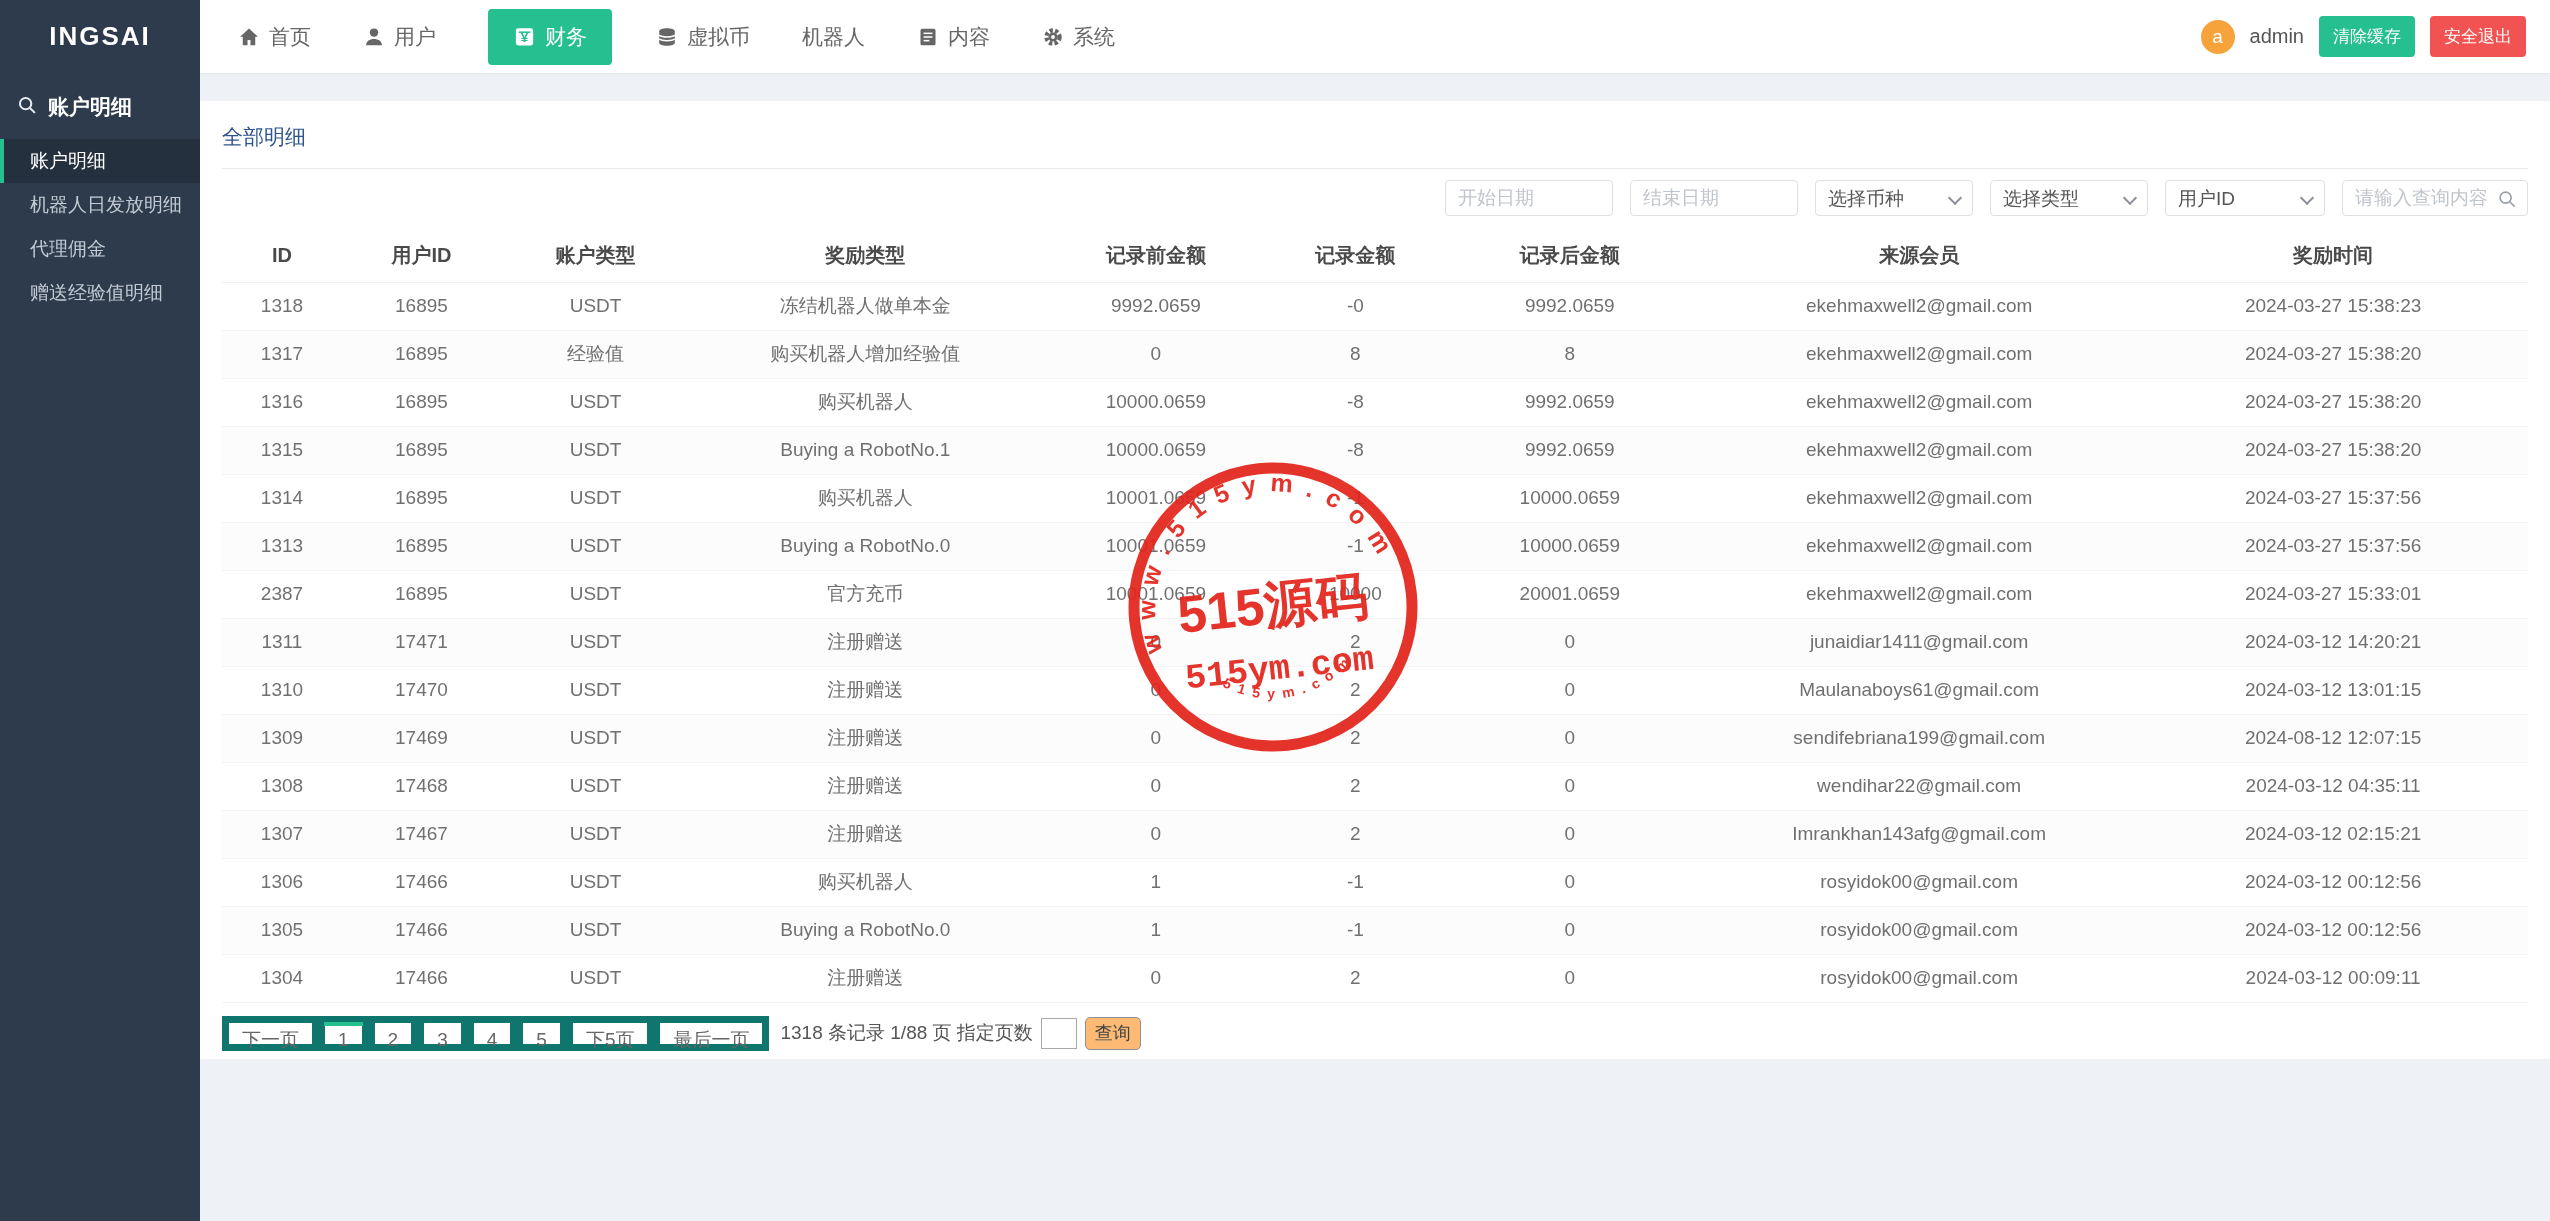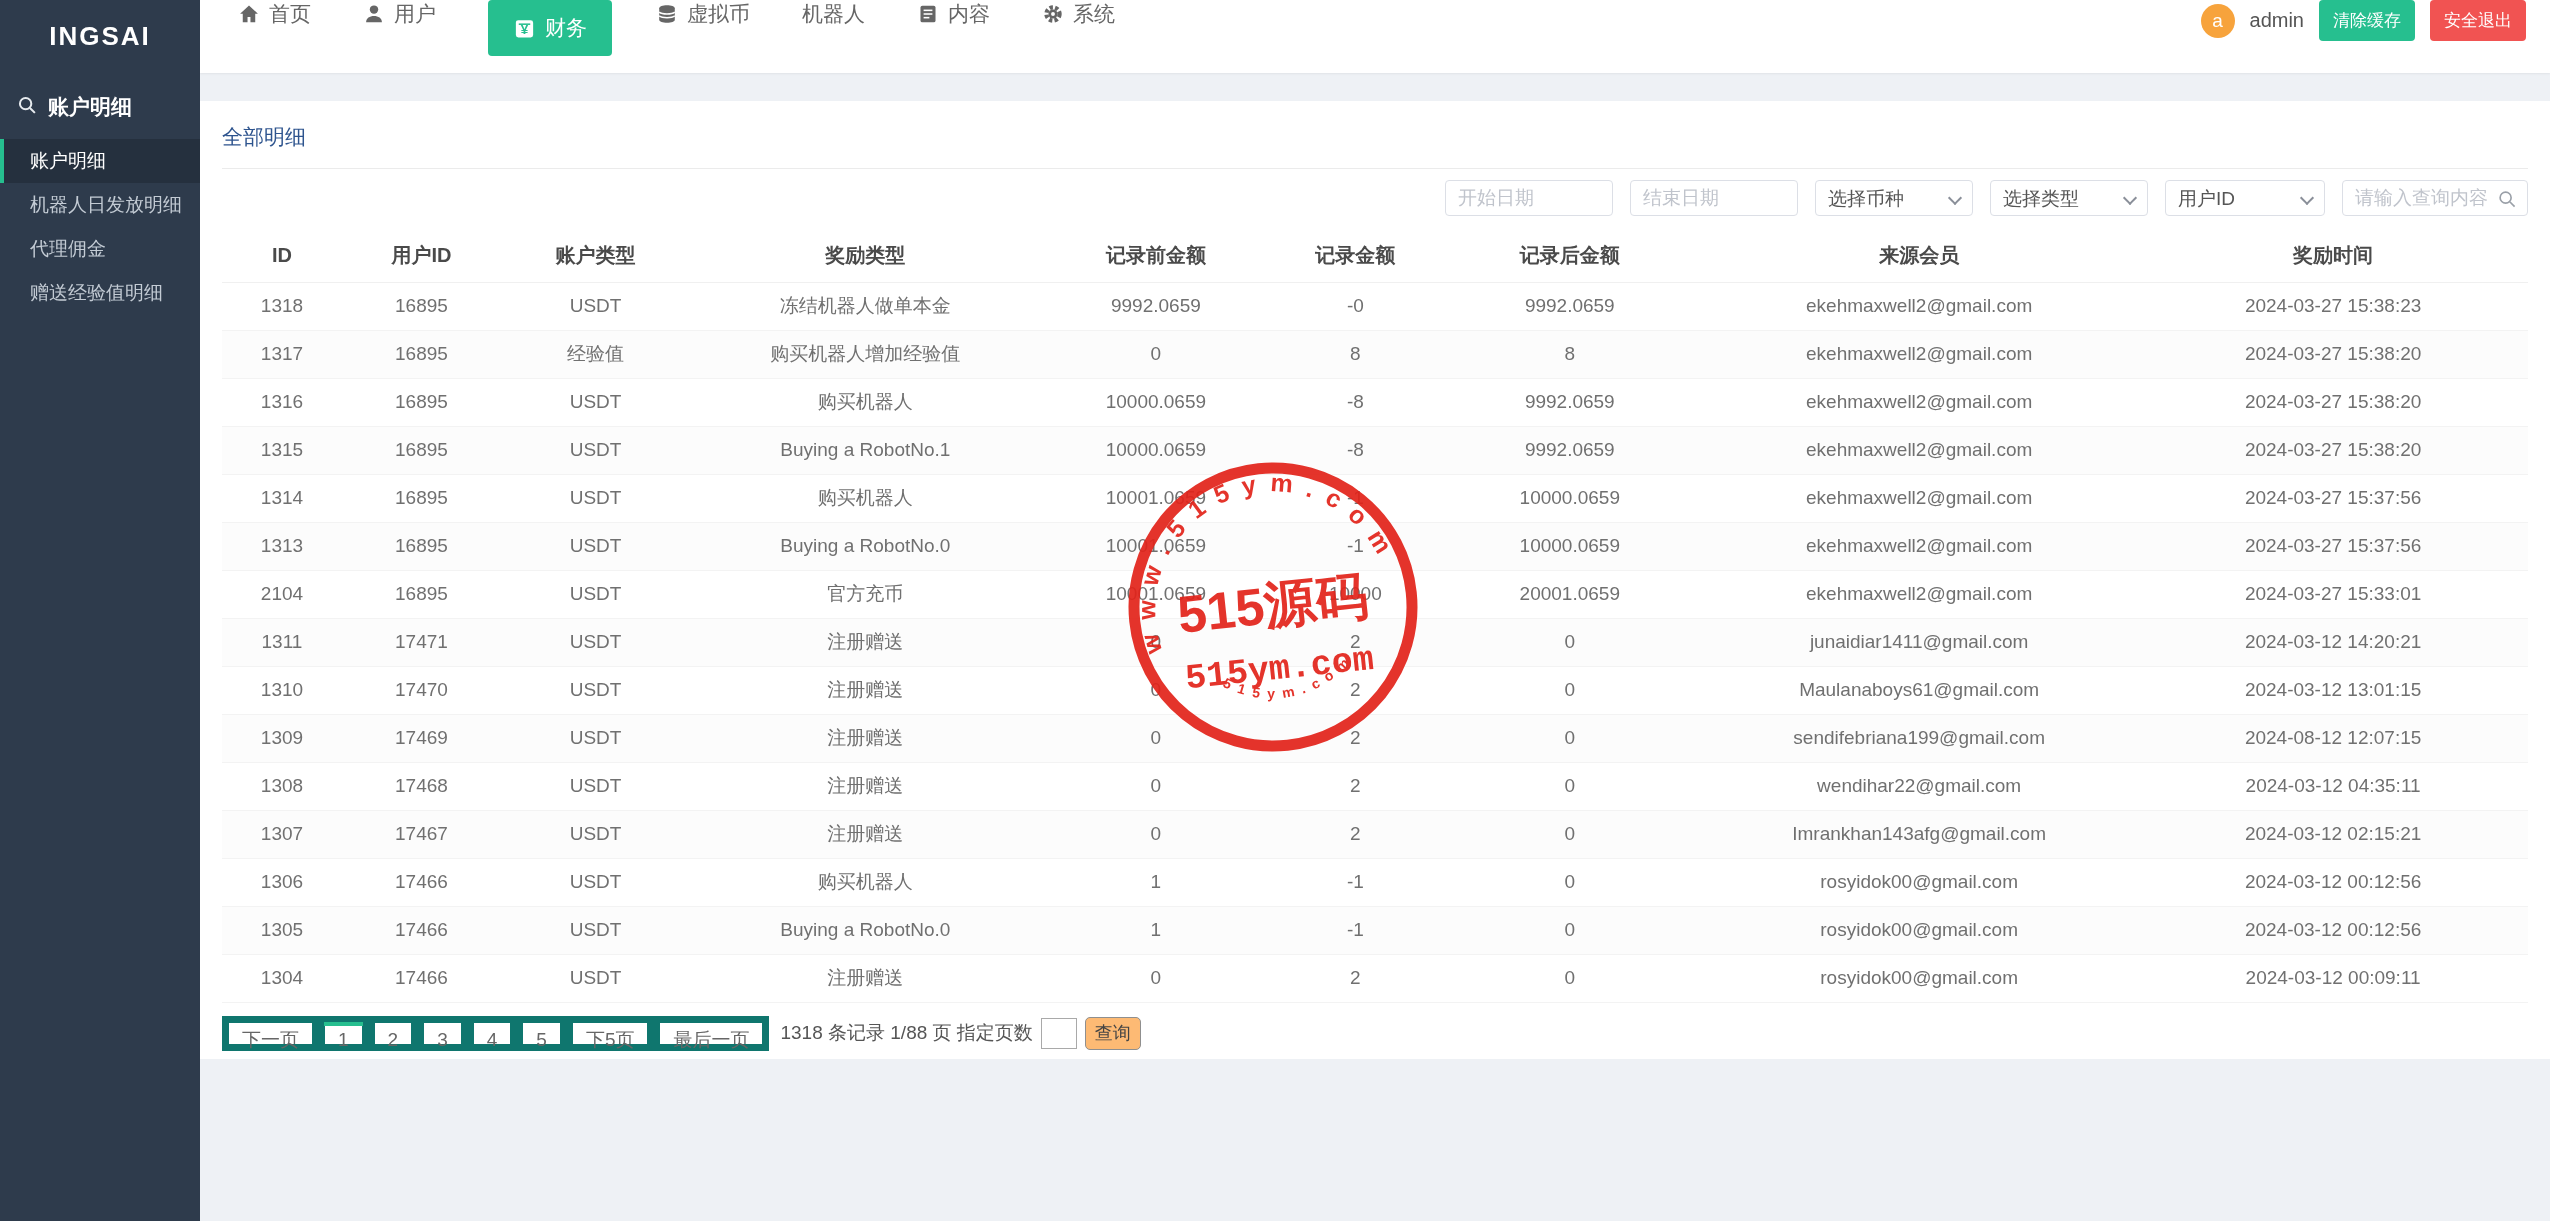--- a/index.html
+++ b/index.html
@@ -13,21 +13,21 @@
     font-size:26px; letter-spacing:2px; font-weight:bold; }
   .side-section { display:flex; align-items:center; gap:10px; padding:20px 0 18px 16px;
     color:#fff; font-size:21px; font-weight:bold; }
   .side-item { height:44px; line-height:44px; padding-left:30px; color:#c3cbd4;
     font-size:19px; cursor:pointer; white-space:nowrap; }
   .side-item.active { background:#25303e; color:#fff;
     border-left:4px solid #26bf8f; padding-left:26px; }
 
   
   .topbar { position:absolute; left:200px; right:0; top:0; height:73px; background:#fff;
-    display:flex; align-items:flex-start; padding-left:38px; z-index:4;
+    display:flex; align-items:center; padding-left:38px; z-index:4;
     box-shadow:0 1px 2px rgba(0,0,0,.06); }
   .nav-item { display:flex; align-items:center; gap:9px; color:#666; font-size:21px;
     margin-right:52px; cursor:pointer; }
   .nav-item svg { display:block; }
   .nav-item.active { background:#26bf8f; color:#fff; padding:14px 25px;
     border-radius:4px; margin-right:44px; }
   .userbar { margin-left:auto; display:flex; align-items:center; gap:15px;
     padding-right:24px; }
   .avatar { width:34px; height:34px; border-radius:50%; background:#f7a33c; color:#fff;
     font-size:19px; display:flex; align-items:center; justify-content:center; }
@@ -299,21 +299,21 @@
             <td>16895</td>
             <td>USDT</td>
             <td>Buying a RobotNo.0</td>
             <td>10001.0659</td>
             <td>-1</td>
             <td>10000.0659</td>
             <td>ekehmaxwell2@gmail.com</td>
             <td>2024-03-27 15:37:56</td>
           </tr>
           <tr>
-            <td>2104</td>
+            <td>2387</td>
             <td>16895</td>
             <td>USDT</td>
             <td>官方充币</td>
             <td>10001.0659</td>
             <td>10000</td>
             <td>20001.0659</td>
             <td>ekehmaxwell2@gmail.com</td>
             <td>2024-03-27 15:33:01</td>
           </tr>
           <tr>

